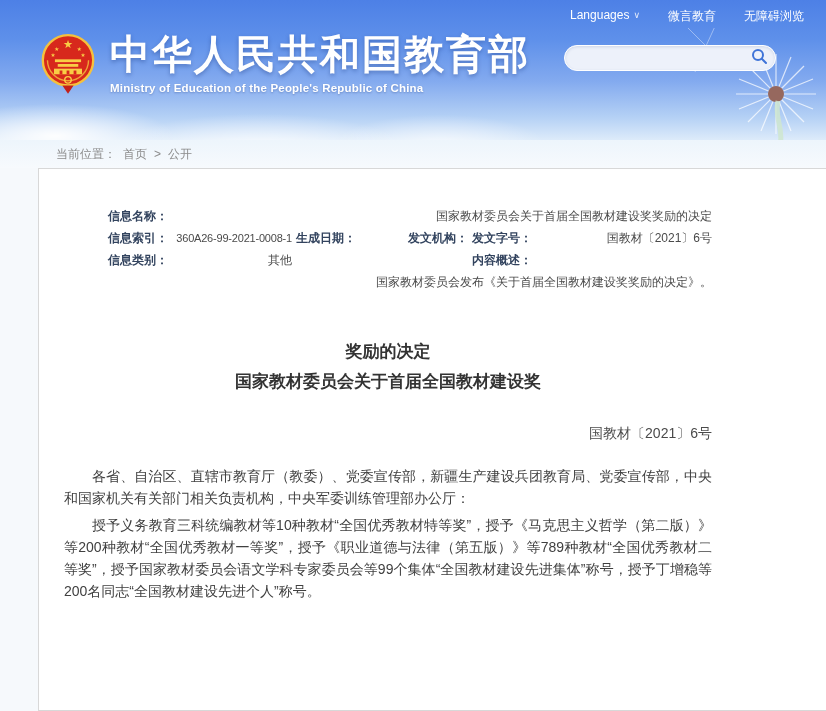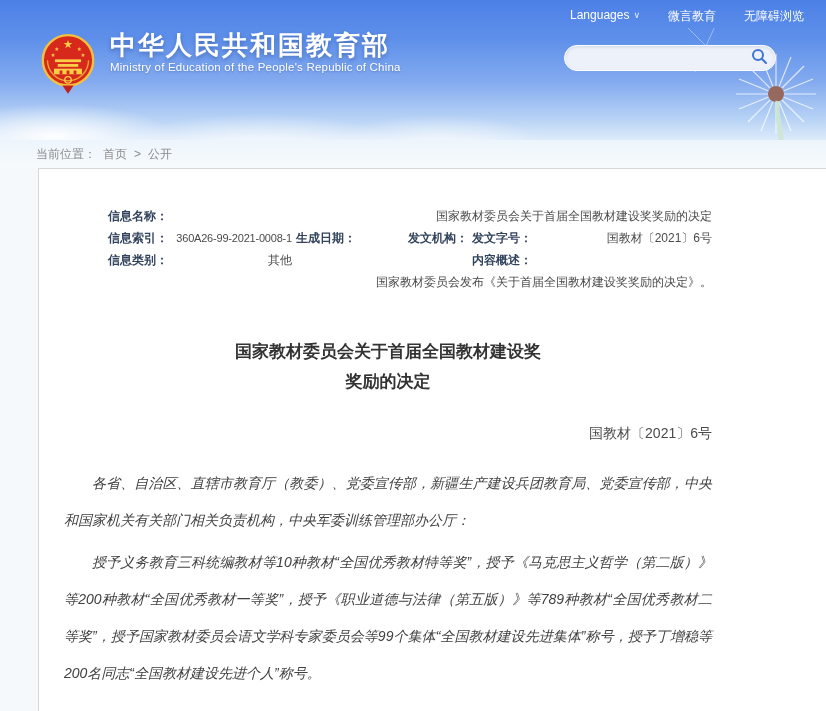--- a/index.html
+++ b/index.html
@@ -25,39 +25,39 @@
   .top-links {
     position:absolute; top:8px; right:22px;
     display:flex; align-items:flex-start; gap:28px;
     font-size:12px; color:#fff;
   }
   .top-link { color:#fff; cursor:pointer; display:flex; align-items:center; gap:4px; }
   .chev { font-size:9px; opacity:.85; }
   .brand { position:absolute; left:40px; top:31px; display:flex; align-items:flex-start; gap:14px; }
   .emblem { flex:none; }
   .site-title {
-    font-size:26px; font-weight:bold; color:#fff; letter-spacing:2px; line-height:1.15;
+    font-size:40px; font-weight:bold; color:#fff; letter-spacing:2px; line-height:1.15;
     text-shadow:0 2px 4px rgba(15,40,110,.35);
   }
   .site-subtitle {
-    font-size:11.5px; font-weight:normal; color:#fff; letter-spacing:.2px;
+    font-size:11.5px; font-weight:bold; color:#fff; margin-top:5px; letter-spacing:.2px;
     text-shadow:0 1px 2px rgba(15,40,110,.3);
   }
   .search {
     position:absolute; top:45px; right:50px; width:212px; height:26px;
     border:1px solid #fff; border-radius:14px; background:#edf1fa;
     display:flex; align-items:center; padding:0 7px 0 13px;
     box-shadow:0 1px 3px rgba(30,60,130,.15) inset;
   }
   .search input { flex:1; min-width:0; border:0; outline:0; background:transparent; font-size:12px; color:#333; font-family:inherit; }
   .search-btn { border:0; background:transparent; padding:0; margin:0; cursor:pointer; display:flex; align-items:center; }
   
   .breadcrumb {
     height:28px; display:flex; align-items:center; gap:7px;
-    padding-left:36px; font-size:12px; color:#8b8b8b;
+    padding-left:56px; font-size:12px; color:#8b8b8b;
     background:linear-gradient(180deg,#edf5fc,#f7fafd);
   }
   .breadcrumb a { color:#8b8b8b; text-decoration:none; cursor:pointer; }
   
   .card {
     margin-left:38px; width:788px; min-height:543px;
     background:#fff; border:1px solid #d8d8d8; border-right:none;
     padding:37px 114px 40px 25px;
   }
   .info {
@@ -68,22 +68,22 @@
   }
   .info .lbl { font-weight:bold; color:#32435e; }
   .info .span-rest { grid-column:2 / 7; }
   .val-index { font-size:11px; letter-spacing:-.2px; line-height:21px; }
   .doc-title {
     margin:44px auto 0; max-width:440px; text-align:center;
     font-size:17px; font-weight:bold; color:#333; line-height:30px;
   }
   .doc-number { text-align:right; font-size:14px; color:#4a4a4a; margin:28px 0 22px; }
   .body-text p {
-    font-size:14px; line-height:37px; color:#404040;
-    text-indent:2em; text-align:justify; margin:0 0 5px;font-style:italic;
+    font-size:14px; line-height:22px; color:#404040;
+    text-indent:2em; text-align:justify; margin:0 0 5px;
   }
 </style>
 </head>
 <body>
 
 <div class="header">
   <div class="clouds"></div>
 
   <div class="dandelion">
     <svg width="160" height="118" viewBox="0 0 160 118">
@@ -195,22 +195,22 @@
     <div class="lbl">信息类别：</div>
     <div>其他</div>
     <div></div>
       <div></div>
 
     <div class="lbl">内容概述：</div>
     <div class="span-rest">国家教材委员会发布《关于首届全国教材建设奖奖励的决定》。</div>
   </div>
 
   <div class="doc-title">
+    <div>奖励的决定</div>
     <div>国家教材委员会关于首届全国教材建设奖</div>
-    <div>奖励的决定</div>
   </div>
 
   <div class="doc-number">国教材〔2021〕6号</div>
 
   <div class="body-text">
     <p>各省、自治区、直辖市教育厅（教委）、党委宣传部，新疆生产建设兵团教育局、党委宣传部，中央和国家机关有关部门相关负责机构，中央军委训练管理部办公厅：</p>
     <p>授予义务教育三科统编教材等10种教材“全国优秀教材特等奖”，授予《马克思主义哲学（第二版）》等200种教材“全国优秀教材一等奖”，授予《职业道德与法律（第五版）》等789种教材“全国优秀教材二等奖”，授予国家教材委员会语文学科专家委员会等99个集体“全国教材建设先进集体”称号，授予丁增稳等200名同志“全国教材建设先进个人”称号。</p>
   </div>
 </div>
 

